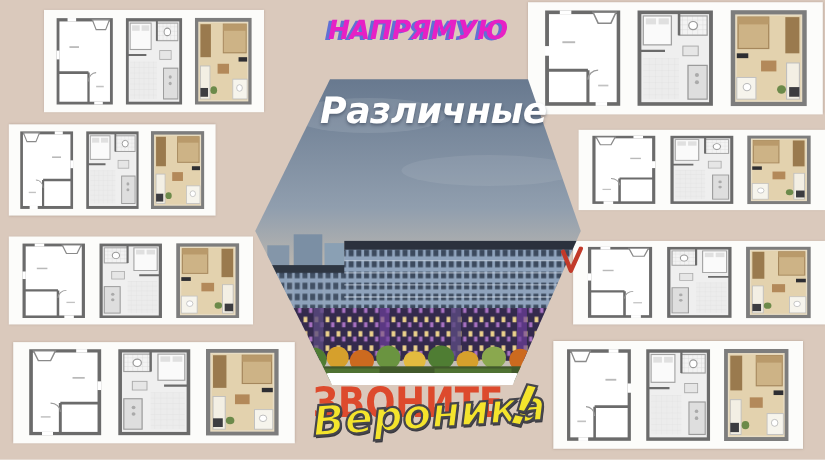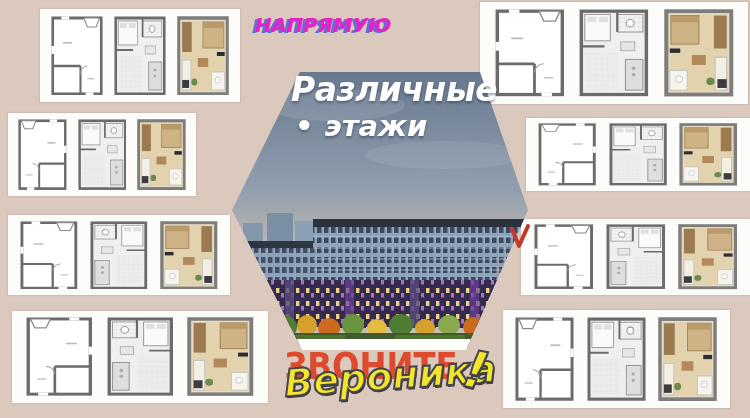--- a/index.html
+++ b/index.html
@@ -12,33 +12,33 @@
   .card{
     position:absolute; background:#fcfcfa;
     display:flex; align-items:center; justify-content:space-evenly;
     box-shadow:0 0 2px rgba(110,90,80,.35);
   }
   .card svg.plan{ height:86%; width:26%; }
   .flip{ transform:scaleX(-1); }
   
   #hex-svg{ position:absolute; left:225px; top:65px; }
   .hex-text{
-    position:absolute; left:225px; top:54px; width:310px; height:290px;
+    position:absolute; left:225px; top:65px; width:310px; height:290px;
     color:#ffffff; font-weight:bold; font-style:italic;
     text-shadow:0 2px 3px rgba(15,25,45,.4);
     pointer-events:none;
   }
   .hex-title{ margin:19px 0 0 66px; font-size:33px; line-height:1.05; letter-spacing:-.5px; }
   .hex-bullet{ margin:3px 0 0 70px; font-size:29px; line-height:1.05; }
   .hex-bullet .dot{ margin-right:11px; }
   
   .promo{
     position:absolute; left:255px; top:16px; width:250px;
-    font-weight:bold; font-style:italic;
-    font-size:20px; line-height:.95; letter-spacing:-.2px;
+    text-align:center; font-weight:bold; font-style:italic;
+    font-size:24px; line-height:.95; letter-spacing:-.2px;
     color:#e621c5;
     text-shadow:-3px 1px 0 #6070d5;
   }
   
   .call{
     position:absolute; left:270px; top:347px; width:192px; text-align:center;
     font-weight:bold; font-size:38px; line-height:1;
     color:#dd4a2d; transform:scaleX(.85);
   }
   .agent{
@@ -263,23 +263,20 @@
       <rect x="20" y="268" width="280" height="14" fill="#41592b"></rect>
       <rect x="60" y="270" width="60" height="10" fill="#567d36" opacity="0.7"></rect>
       <rect x="170" y="270" width="70" height="10" fill="#567d36" opacity="0.7"></rect>
 
       <rect x="66" y="274" width="186" height="16" rx="8" fill="#ffffff"></rect>
     </g>
   </svg>
 
   <div class="hex-text">
     <div class="hex-title">Различные</div>
-    <div class="hex-bullet">
-      <span class="dot">•</span><span>этажи</span>
-    </div>
   </div>
 
   <div class="promo">
     <div>НАПРЯМУЮ</div>
   </div>
 
   <svg id="red-mark" width="22" height="26" viewBox="0 0 22 26">
     <path d="M3 5 L10 22 L19 2" fill="none" stroke="#c23a2a" stroke-width="4" stroke-linecap="round" stroke-linejoin="round"></path>
   </svg>
 

